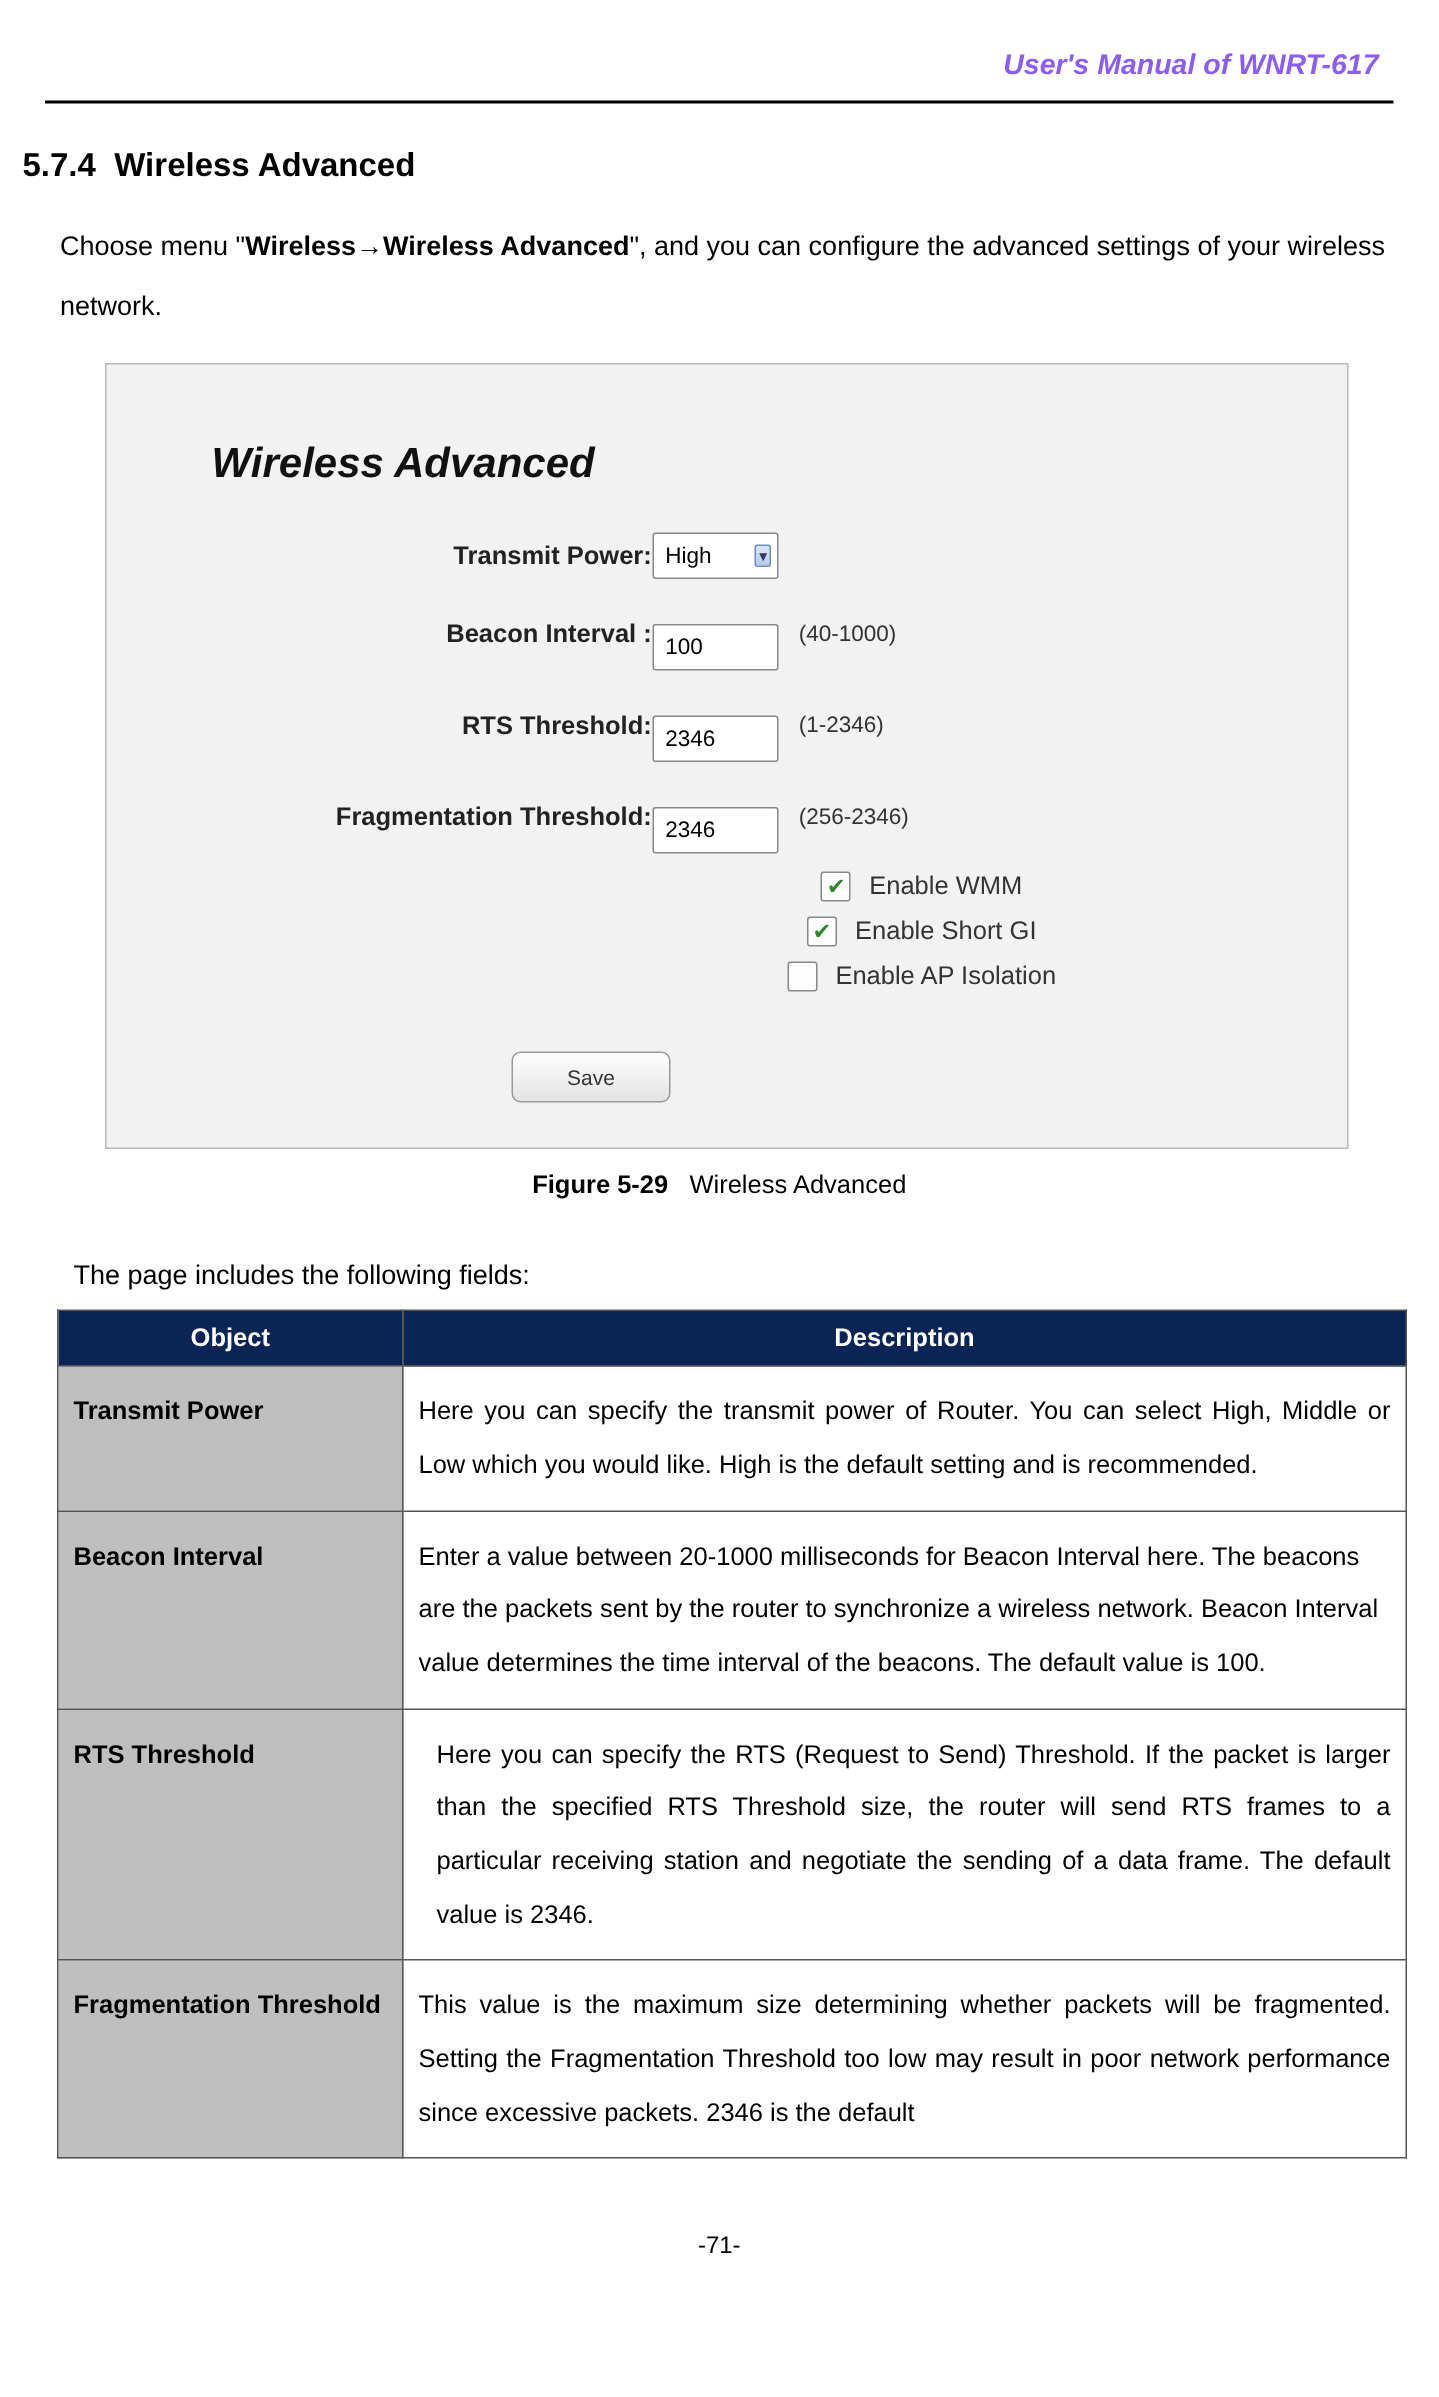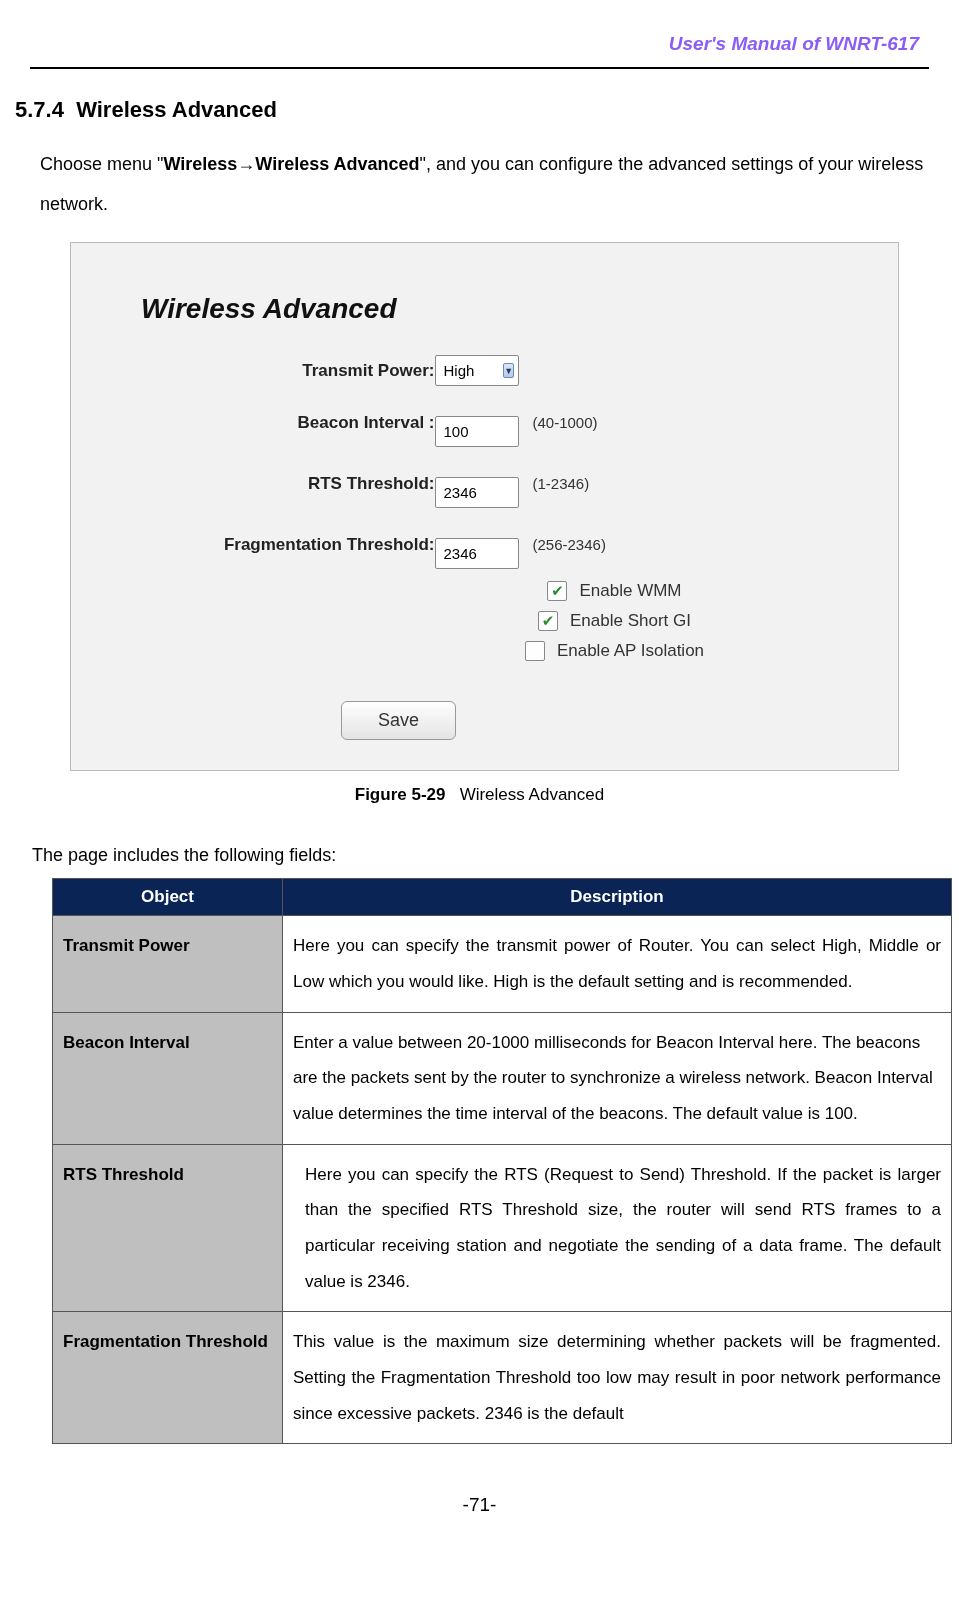--- a/index.html
+++ b/index.html
@@ -122,39 +122,39 @@
     border-radius: 2px;
   }
   .cb.empty { color: transparent; }
   .save-btn {
     margin-top: 30px;
     margin-left: 240px;
     background: linear-gradient(#fefefe,#e4e4e4);
     border: 1px solid #999;
     border-radius: 6px;
     padding: 8px 36px;
-    font-size: 18px;
+    font-size: 14px;
     color: #333;
     align-self: start;
   }
   .figure-caption {
     text-align: center;
     font-size: 17px;
     margin: 14px 0 40px 0;
   }
   .figure-caption b { font-weight: bold; }
   .fields-intro {
-    margin-left: 2px;
+    margin-left: 19px;
     font-size: 18px;
     margin-bottom: 12px;
   }
   table.desc {
     border-collapse: collapse;
     width: 900px;
-    margin-left: 22px;
+    margin-left: 8px;
   }
   table.desc th {
     background: #0a2456;
     color: #fff;
     font-weight: bold;
     font-size: 17px;
     text-align: center;
     padding: 8px;
     border: 1px solid #555;
   }
@@ -167,21 +167,21 @@
     line-height: 2.1;
   }
   table.desc td.objcell {
     background: #bfbfbf;
     font-weight: bold;
     font-size: 17px;
   }
   .page-num {
     text-align: center;
     margin-top: 50px;
-    font-size: 19px;
+    font-size: 16px;
   }
 </style>
 </head>
 <body>
 
 <div class="header-line">User's Manual of WNRT-617</div>
 <hr class="top-rule">
 
 <div class="section-heading">
   <span>5.7.4</span>&nbsp;&nbsp;<span>Wireless Advanced</span>

